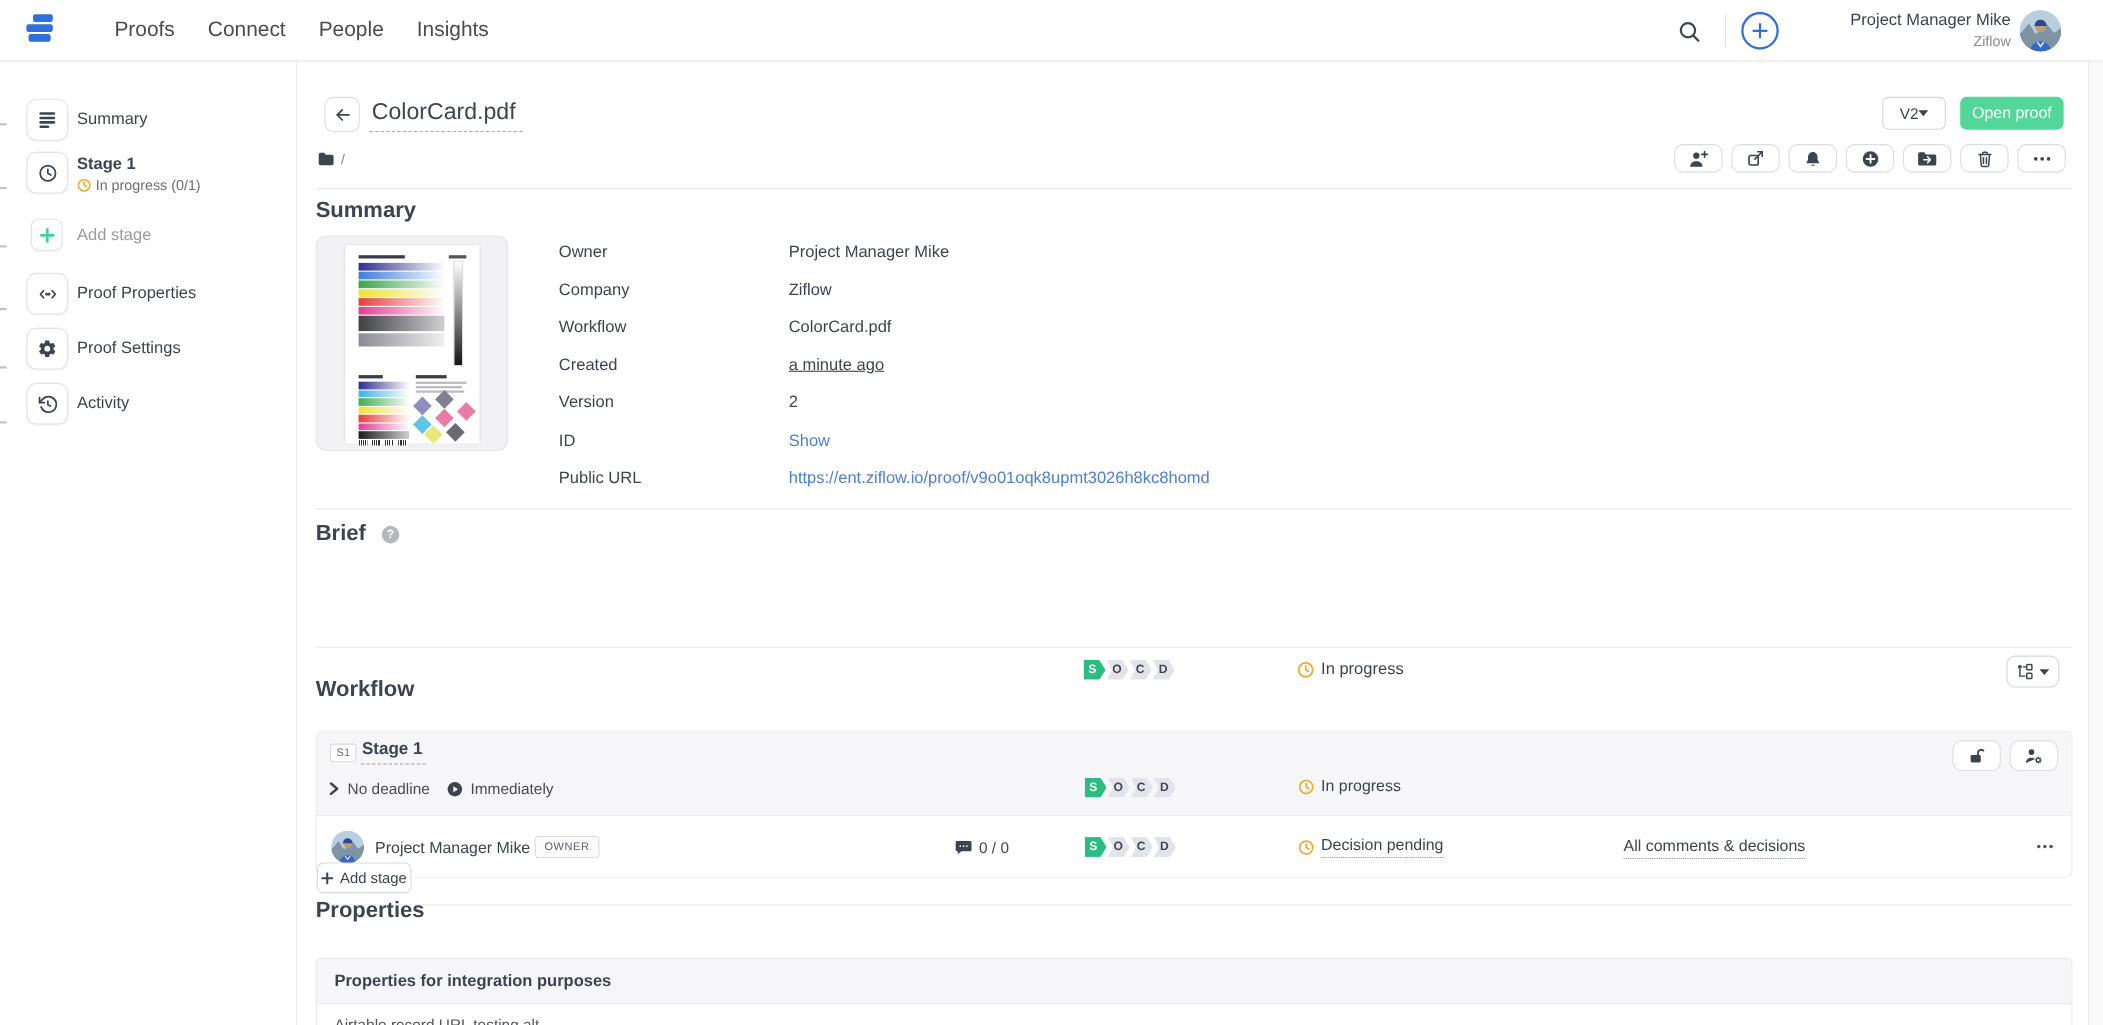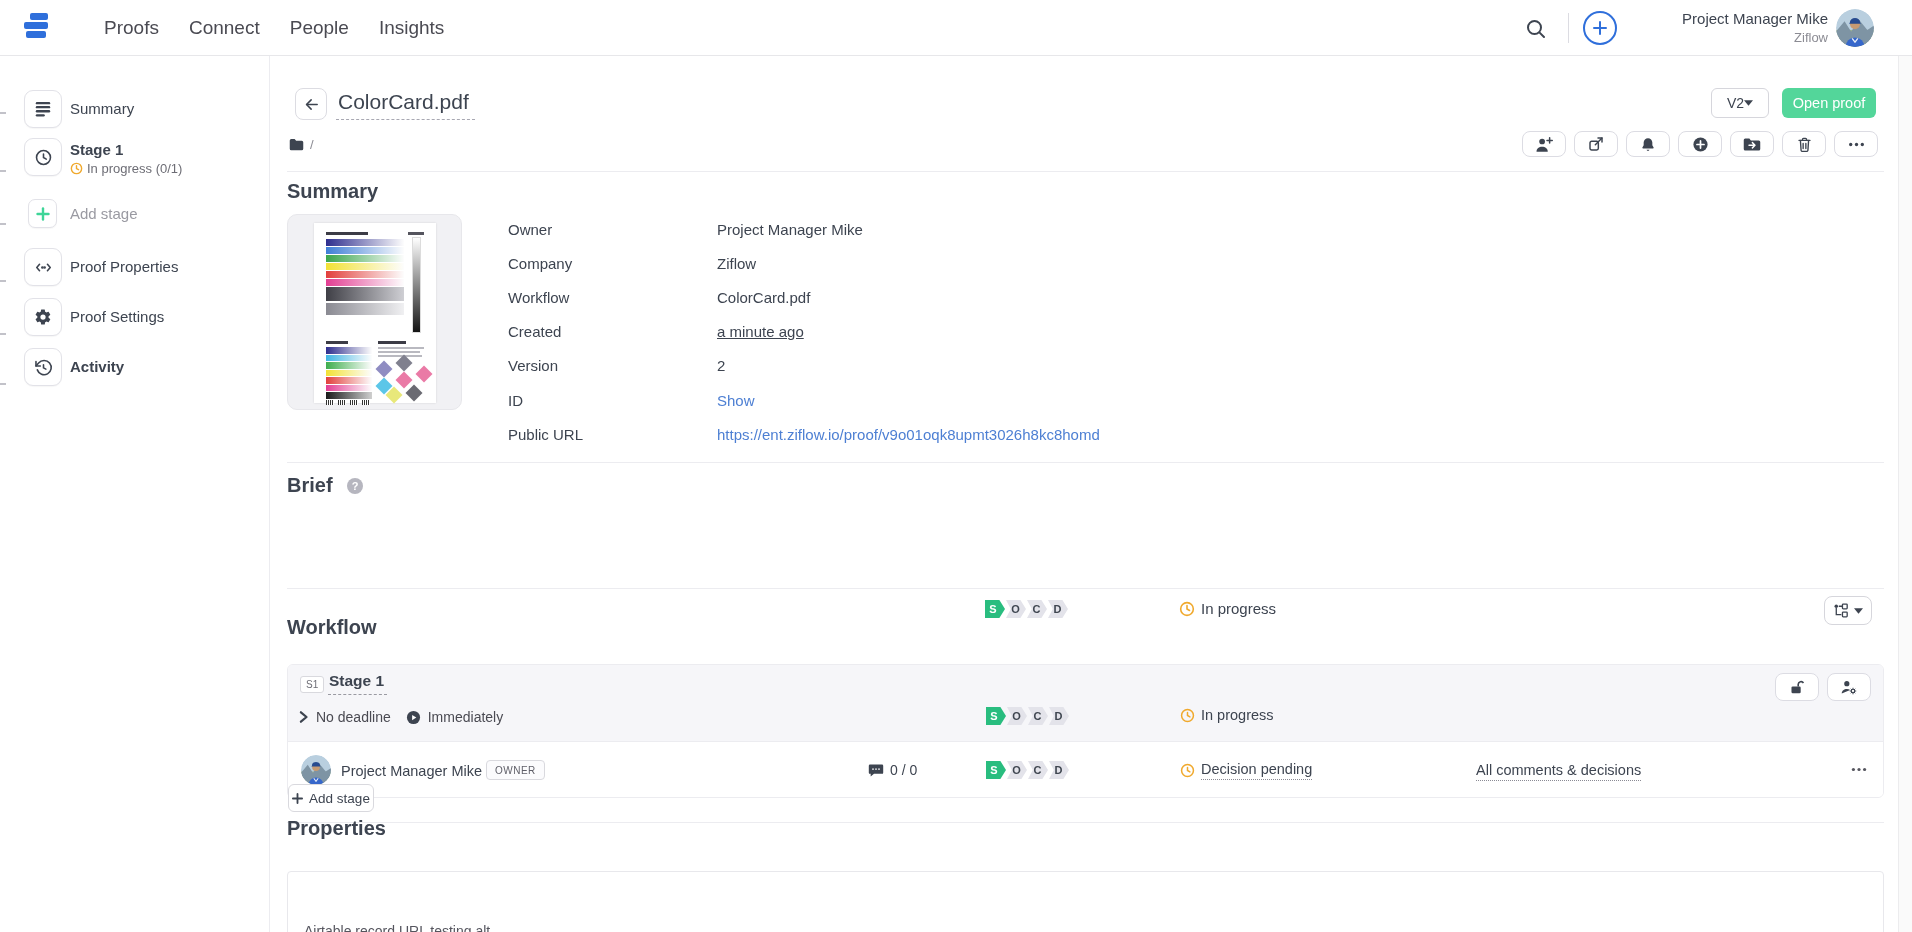--- a/index.html
+++ b/index.html
@@ -249,21 +249,21 @@
 
   <div class="side-item" style="top:242px; height:38px;">
     <div class="icon-box">
       <svg width="18" height="18" viewBox="0 0 24 24" fill="#3d4450">
           <path d="M19.4 13c.04-.33.06-.66.06-1s-.02-.67-.06-1l2.1-1.65a.5.5 0 0 0 .12-.64l-2-3.46a.5.5 0 0 0-.6-.22l-2.49 1a7.3 7.3 0 0 0-1.73-1l-.38-2.65A.5.5 0 0 0 13.93 2h-4a.5.5 0 0 0-.5.42l-.38 2.65c-.62.26-1.2.6-1.73 1l-2.49-1a.5.5 0 0 0-.6.22l-2 3.46a.5.5 0 0 0 .12.64L4.45 11c-.04.33-.06.66-.06 1s.02.67.06 1l-2.1 1.65a.5.5 0 0 0-.12.64l2 3.46c.13.22.39.3.6.22l2.49-1c.53.4 1.11.74 1.73 1l.38 2.65c.04.24.25.42.5.42h4c.25 0 .46-.18.5-.42l.38-2.65c.62-.26 1.2-.6 1.73-1l2.49 1c.21.08.47 0 .6-.22l2-3.46a.5.5 0 0 0-.12-.64L19.4 13zM12 15.5a3.5 3.5 0 1 1 0-7 3.5 3.5 0 0 1 0 7z"></path>
         </svg>
     </div>
     <div class="side-label" style="top:10px;">Proof Settings</div>
   </div>
 
-  <div class="side-item" style="top:292px; height:38px;font-weight:bold;">
+  <div class="side-item" style="top:292px; height:38px;">
     <div class="icon-box">
       <svg width="19" height="19" viewBox="0 0 24 24" fill="none" stroke="#3d4450" stroke-width="2" stroke-linecap="round" stroke-linejoin="round">
           <polyline points="2.5,4.5 2.5,10 8,10"></polyline>
           <path d="M4.2,15 a9,9 0 1 0 1.6,-8.6 L2.5,10"></path>
           <polyline points="12,8.5 12,12.5 15,14"></polyline>
         </svg>
     </div>
     <div class="side-label" style="top:10px;">Activity</div>
   </div>
 </aside>
@@ -536,16 +536,19 @@
         <line x1="6" y1="1" x2="6" y2="11"></line>
         <line x1="1" y1="6" x2="11" y2="6"></line>
       </svg>
     <span>Add stage</span>
   </div>
 
   <div class="h-divider" style="left:17px; top:766px; width:1597px;"></div>
   <h2 class="sec-head" style="left:17px; top:761px;">Properties</h2>
 
   <div class="abs props-panel">
+    <div class="props-head">
+      <b>Properties for integration purposes</b>
+    </div>
     <div class="props-row">Airtable record URL testing alt</div>
   </div>
 
 </main>
 
 </body></html>

